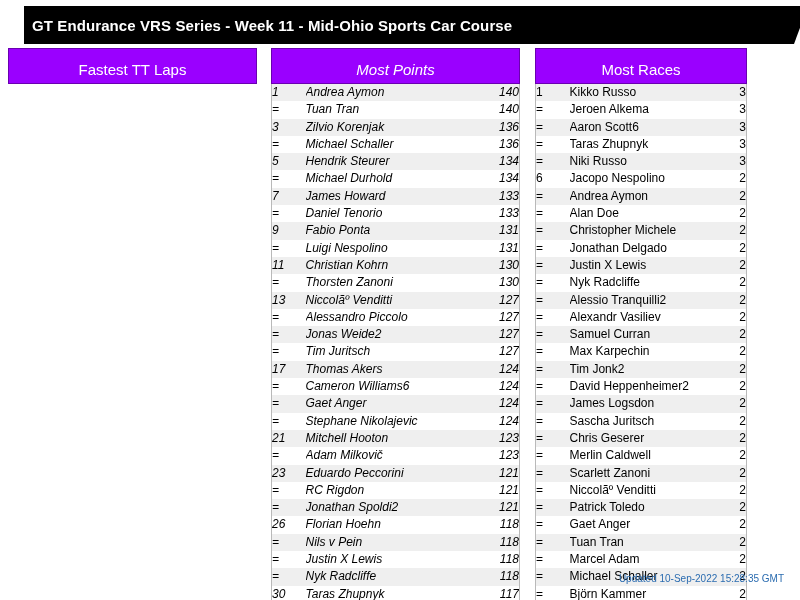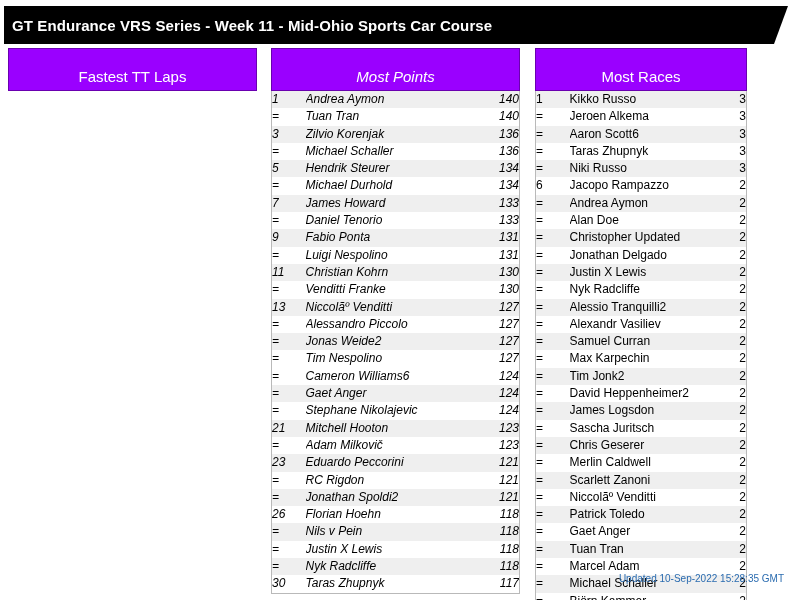--- a/index.html
+++ b/index.html
@@ -15,21 +15,21 @@
     position: relative;
     width: 800px;
     height: 600px;
     overflow: hidden;
   }
 
   
   .banner-wrap {
     position: relative;
     height: 40px;
-    margin: 6px 8px 0 4px;
+    margin: 6px 8px 0 24px;
   }
   .banner {
     position: absolute;
     left: 0; top: 0;
     width: 770px;
     height: 38px;
     background: #000000;
     display: flex;
     align-items: center;
   }
@@ -67,21 +67,21 @@
   .col-tt   { left: 8px;   width: 249px; }
   .col-pts  { left: 271px; width: 249px; font-style: italic; }
   .col-rcs  { left: 535px; width: 212px; }
 
   .col-head {
     background: #9a00ff;
     border: 1px solid #6a00b0;
     color: #ffffff;
     font-size: 15px;
     text-align: center;
-    padding: 19px 0 5px 0;
+    padding: 12px 0 5px 0;
     font-weight: normal;
   }
 
   .tbl {
     width: 100%;
     border-collapse: collapse;
     border-left: 1px solid #b9b9b9;
     border-right: 1px solid #b9b9b9;
     border-bottom: 1px solid #b9b9b9;
     font-size: 12px;
@@ -189,42 +189,47 @@
               <td class="c-name">Luigi Nespolino</td>
               <td class="c-val">131</td>
             </tr>
             <tr class="row-alt">
               <td class="c-pos">11</td>
               <td class="c-name">Christian Kohrn</td>
               <td class="c-val">130</td>
             </tr>
             <tr class="row-norm">
               <td class="c-pos">=</td>
-              <td class="c-name">Venditti Franke</td>
+              <td class="c-name">Thorsten Zanoni</td>
               <td class="c-val">130</td>
             </tr>
             <tr class="row-alt">
               <td class="c-pos">13</td>
               <td class="c-name">Niccolãº Venditti</td>
               <td class="c-val">127</td>
             </tr>
             <tr class="row-norm">
               <td class="c-pos">=</td>
               <td class="c-name">Alessandro Piccolo</td>
               <td class="c-val">127</td>
             </tr>
             <tr class="row-alt">
               <td class="c-pos">=</td>
               <td class="c-name">Jonas Weide2</td>
               <td class="c-val">127</td>
             </tr>
             <tr class="row-norm">
               <td class="c-pos">=</td>
-              <td class="c-name">Tim Nespolino</td>
+              <td class="c-name">Tim Juritsch</td>
               <td class="c-val">127</td>
+            </tr>
+            <tr class="row-alt">
+              <td class="c-pos">17</td>
+              <td class="c-name">Thomas Akers</td>
+              <td class="c-val">124</td>
             </tr>
             <tr class="row-norm">
               <td class="c-pos">=</td>
               <td class="c-name">Cameron Williams6</td>
               <td class="c-val">124</td>
             </tr>
             <tr class="row-alt">
               <td class="c-pos">=</td>
               <td class="c-name">Gaet Anger</td>
               <td class="c-val">124</td>
@@ -312,36 +317,36 @@
               <td class="c-name">Taras Zhupnyk</td>
               <td class="c-val">3</td>
             </tr>
             <tr class="row-alt">
               <td class="c-pos">=</td>
               <td class="c-name">Niki Russo</td>
               <td class="c-val">3</td>
             </tr>
             <tr class="row-norm">
               <td class="c-pos">6</td>
-              <td class="c-name">Jacopo Rampazzo</td>
+              <td class="c-name">Jacopo Nespolino</td>
               <td class="c-val">2</td>
             </tr>
             <tr class="row-alt">
               <td class="c-pos">=</td>
               <td class="c-name">Andrea Aymon</td>
               <td class="c-val">2</td>
             </tr>
             <tr class="row-norm">
               <td class="c-pos">=</td>
               <td class="c-name">Alan Doe</td>
               <td class="c-val">2</td>
             </tr>
             <tr class="row-alt">
               <td class="c-pos">=</td>
-              <td class="c-name">Christopher Updated</td>
+              <td class="c-name">Christopher Michele</td>
               <td class="c-val">2</td>
             </tr>
             <tr class="row-norm">
               <td class="c-pos">=</td>
               <td class="c-name">Jonathan Delgado</td>
               <td class="c-val">2</td>
             </tr>
             <tr class="row-alt">
               <td class="c-pos">=</td>
               <td class="c-name">Justin X Lewis</td>

